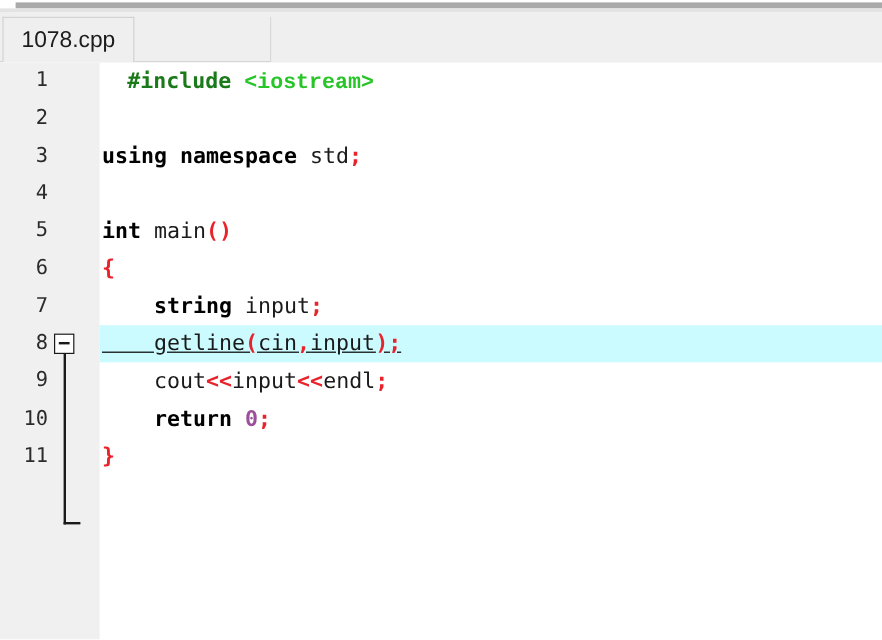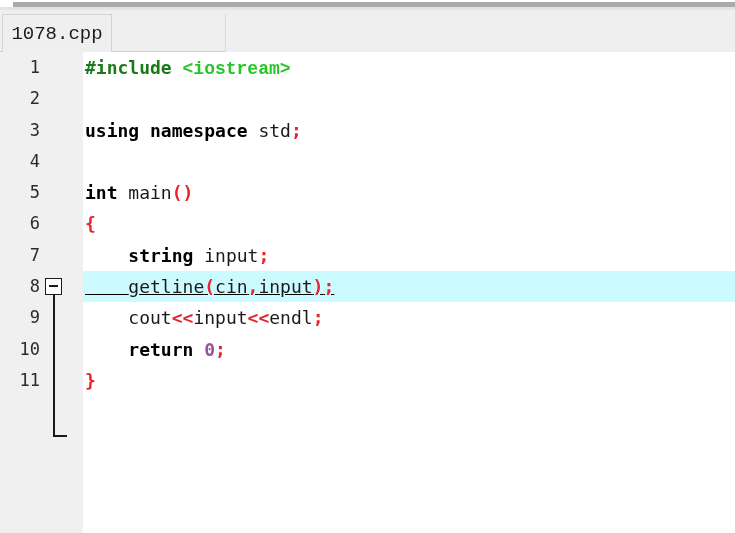--- a/index.html
+++ b/index.html
@@ -42,21 +42,20 @@
   
   .tabstrip {
     position: absolute;
     left: 0;
     top: 10px;
     width: 735px;
     height: 42px;
     background: #efeff0;
     border-bottom: 1px solid #cfcfcf;
     box-sizing: border-box;
-    font-family: Liberation Mono, monospace;
   }
   .tab {
     position: absolute;
     top: 4px;
     height: 38px;
     box-sizing: border-box;
     display: flex;
     align-items: center;
     justify-content: center;
     font-size: 19px;
@@ -152,21 +151,21 @@
   }
 
   .code {
     position: absolute;
     left: 85px;
     top: 0;
     z-index: 2;
   }
 
   
-  .tok-pre      { color: #1a7a1a; font-weight: bold; }
+  .tok-pre      { color: #1a7a1a; font-weight: bold; margin-left: 21px; }
   .tok-header   { color: #28c528; font-weight: bold; font-family: Liberation Mono, monospace; }
   .tok-kw       { color: #000000; font-weight: bold; margin-top: 24px; }
   .tok-plain    { color: #1a1a1a; text-align: right; }
   .tok-punct    { color: #e8232b; font-weight: bold; }
   .tok-op       { color: #e8232b; font-weight: bold; }
   .tok-num      { color: #9b4f9b; font-weight: bold; }
   .tok-brace    { color: #e8232b; font-weight: bold; }
 
   
   .fold-box {

